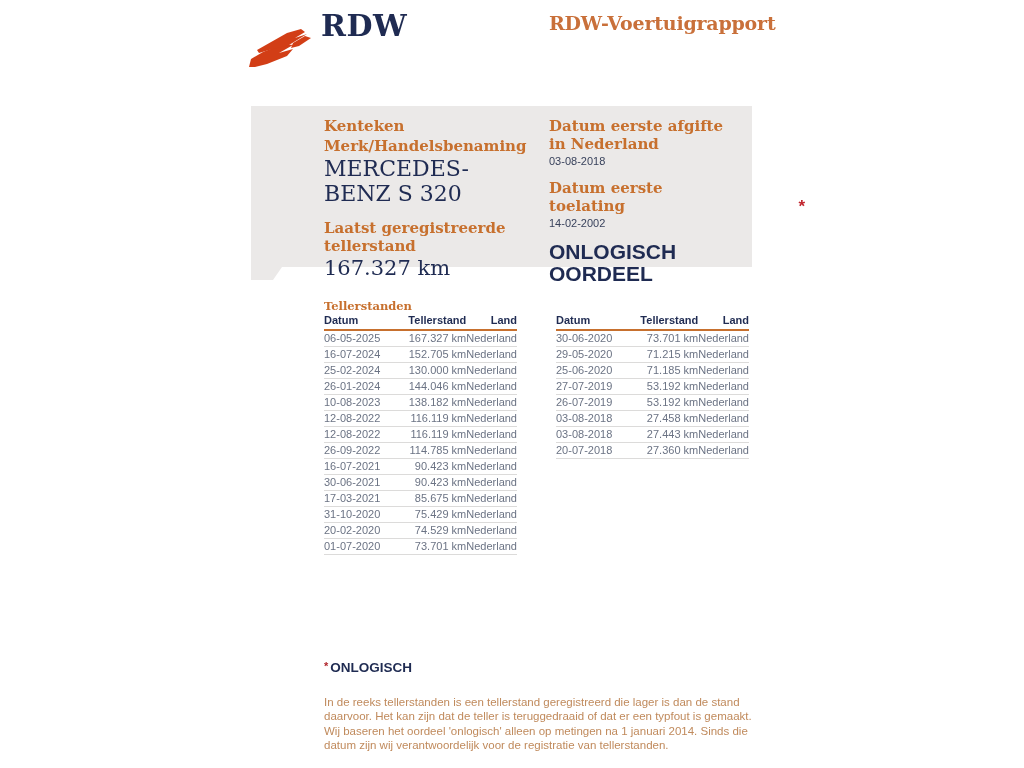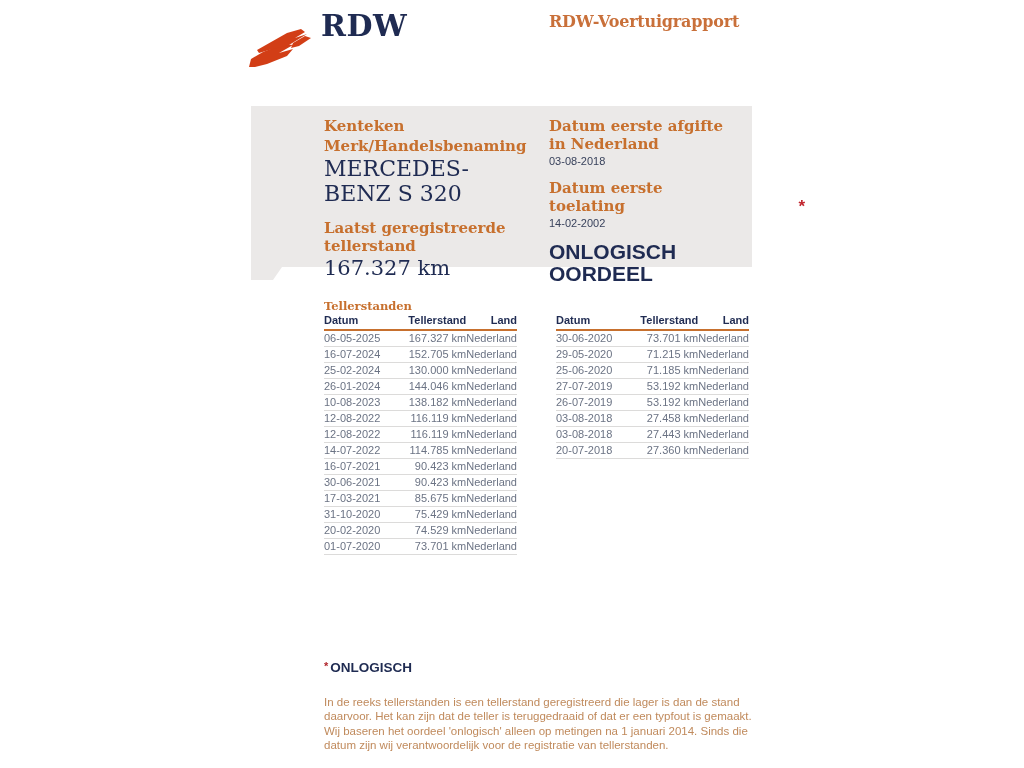--- a/index.html
+++ b/index.html
@@ -11,21 +11,21 @@
 
   
   .logo-icon { position:absolute; left:249px; top:20px; width:64px; height:47px; }
   .logo-word {
     position:absolute; left:321px; top:8px;
     font-family:"DejaVu Serif", serif; font-weight:600; font-size:30px;
     color:#1f2b52; letter-spacing:0.5px;
   }
   .report-title {
     position:absolute; left:549px; top:12px;
-    font-family:"DejaVu Serif", serif; font-weight:600; font-size:16px;
+    font-family:"DejaVu Serif", serif; font-weight:600; font-size:19px;
     color:#c9703a; letter-spacing:-0.2px;
   }
   .report-meta { position:absolute; left:549px; top:52px; display:flex; gap:24px; }
   .meta-label {
     font-family:"DejaVu Serif", serif; font-weight:700; font-size:11px;
     color:#1f2b52; margin-bottom:3px;
   }
   .meta-value { font-size:11px; color:#39425c; }
 
   
@@ -160,21 +160,21 @@
           <td>12-08-2022</td>
           <td>116.119 km</td>
           <td>Nederland</td>
         </tr>
         <tr>
           <td>12-08-2022</td>
           <td>116.119 km</td>
           <td>Nederland</td>
         </tr>
         <tr>
-          <td>14-07-2022</td>
+          <td>26-09-2022</td>
           <td>114.785 km</td>
           <td>Nederland</td>
         </tr>
         <tr>
           <td>16-07-2021</td>
           <td>90.423 km</td>
           <td>Nederland</td>
         </tr>
         <tr>
           <td>30-06-2021</td>

